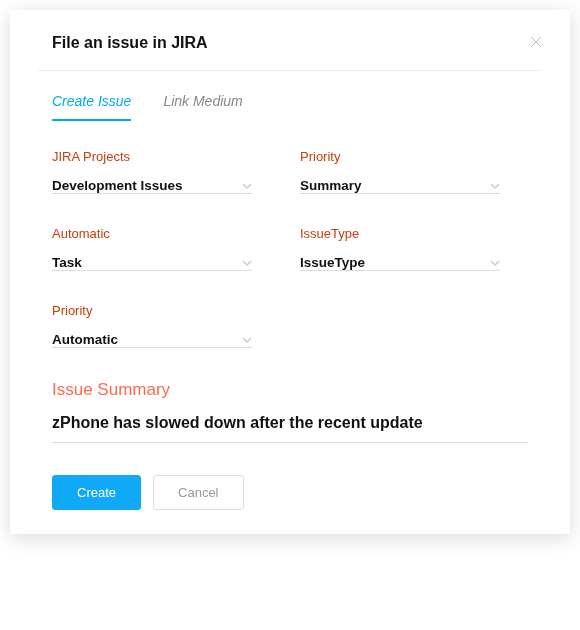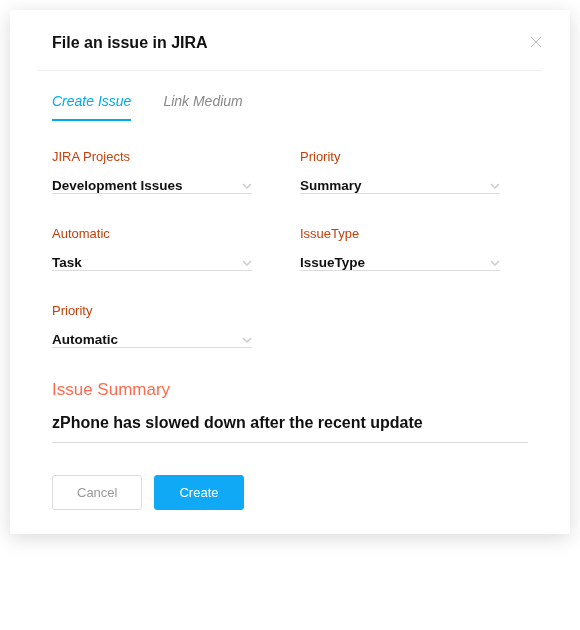--- a/index.html
+++ b/index.html
@@ -221,18 +221,18 @@
         </div>
       </div>
     </div>
 
     <div class="summary-section">
       <div class="summary-label">Issue Summary</div>
       <input class="summary-input" type="text" value="zPhone has slowed down after the recent update" style="">
     </div>
 
     <div class="actions">
+      <button class="btn btn-primary">Create</button>
       <button class="btn btn-secondary">Cancel</button>
-      <button class="btn btn-primary">Create</button>
     </div>
 
   </div>
 </div>
 
 </body></html>

